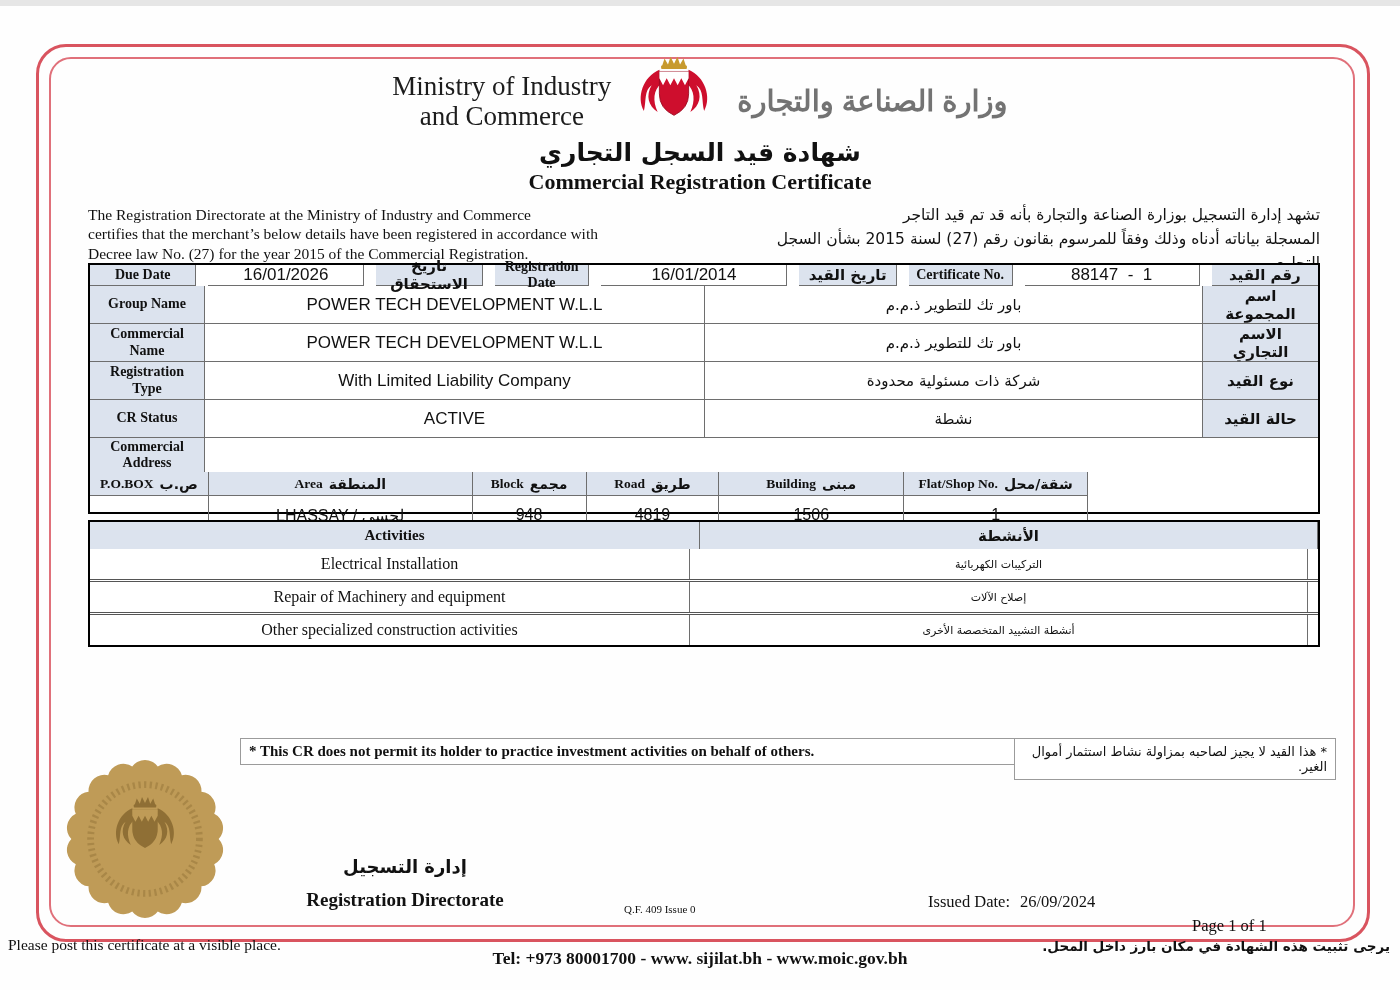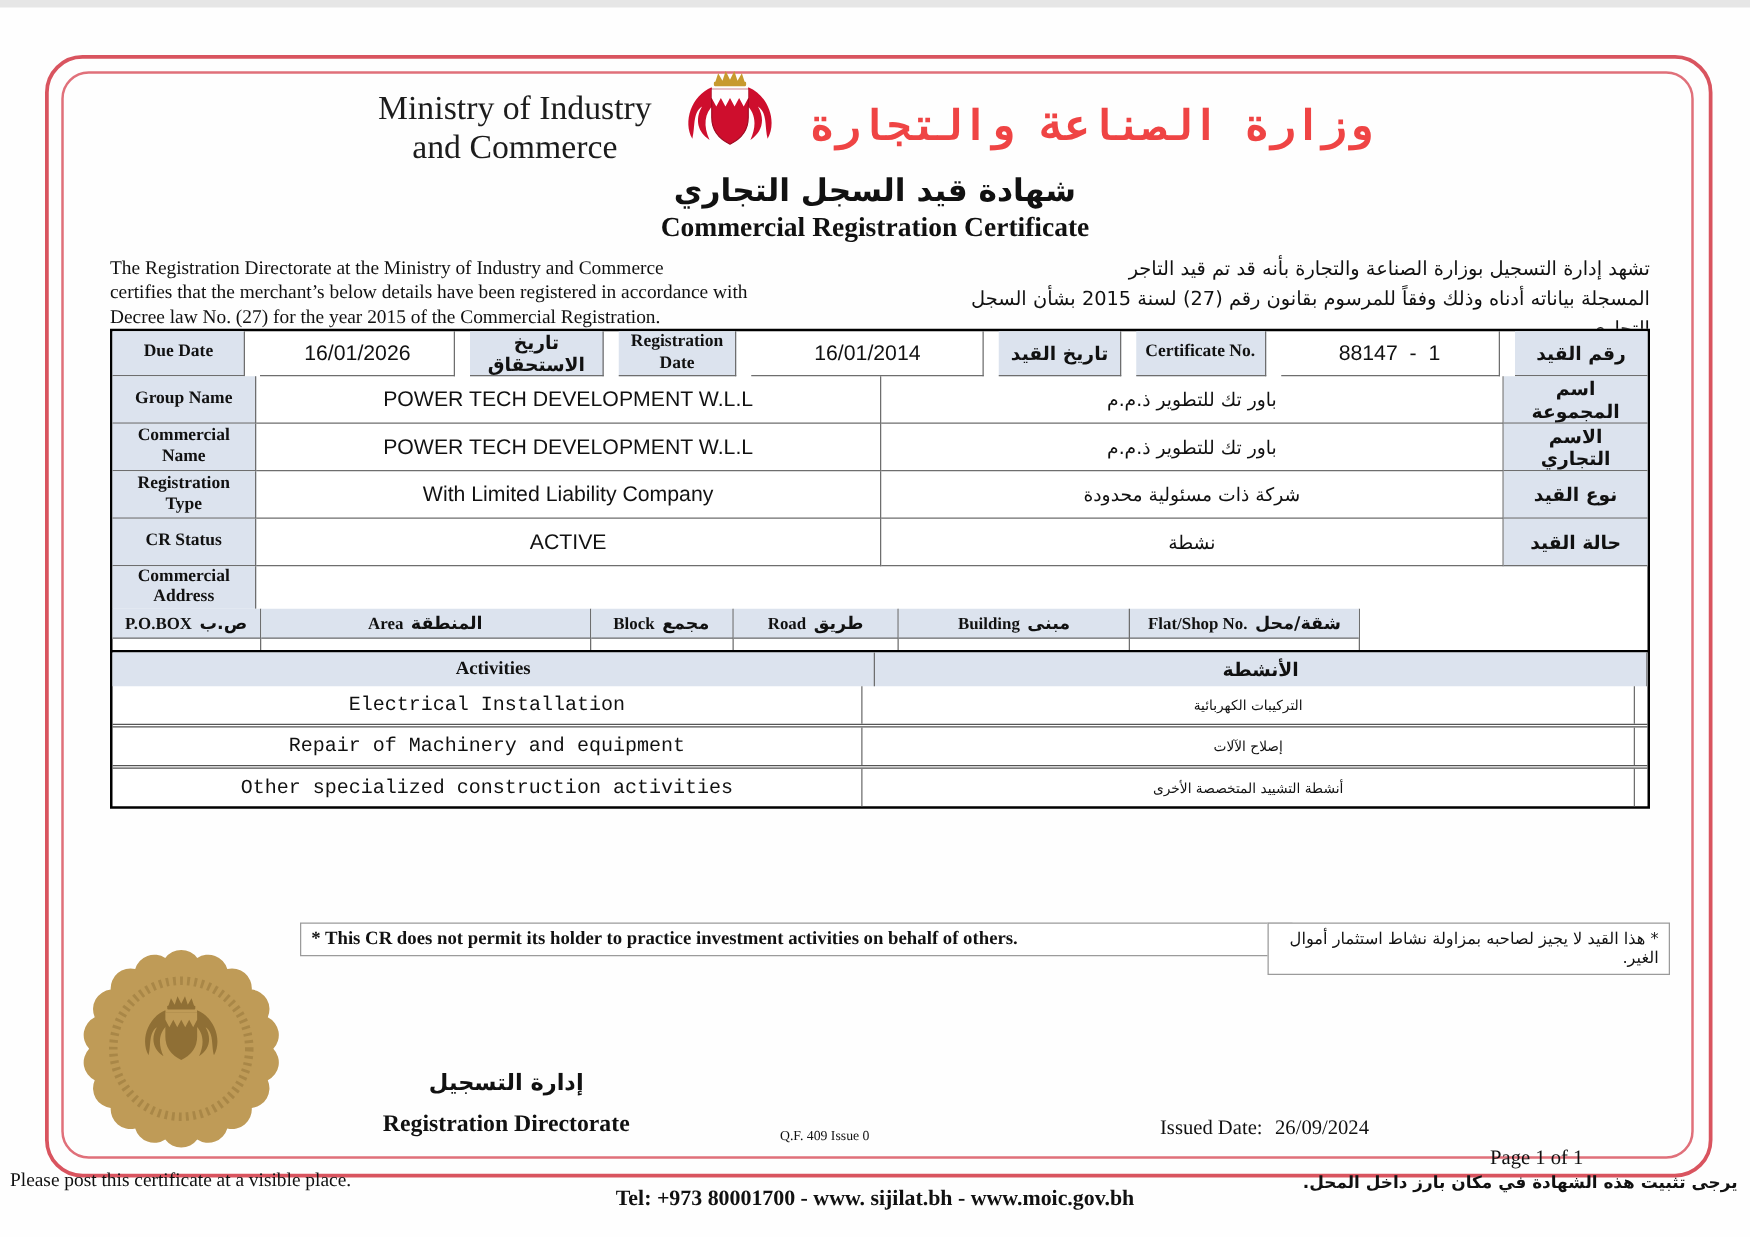--- a/index.html
+++ b/index.html
@@ -8,21 +8,21 @@
   .scan-strip{position:absolute;top:0;left:0;width:100%;height:6px;background:#e6e6e6;}
   
   .frame-outer{position:absolute;left:36px;top:44px;width:1328px;height:892px;
                border:3px solid #d9545f;border-radius:30px;}
   .frame-inner{position:absolute;left:49px;top:57px;width:1302px;height:866px;
                border:2px solid #e0707a;border-radius:22px;}
   
   .hdr{position:absolute;top:52px;left:0;width:100%;display:flex;justify-content:center;
        align-items:center;gap:20px;}
   .min-en{font-size:27px;line-height:1.12;text-align:center;color:#1c1c1c;}
-  .min-ar{font-family:Liberation Mono, monospace;font-weight:bold;font-size:34px;color:#ef4444;
+  .min-ar{font-family:Liberation Sans, sans-serif;font-weight:bold;font-size:29px;color:#737373;
           direction:rtl;}
   .title-ar{position:absolute;top:138px;left:0;width:100%;text-align:center;
             font-family:"DejaVu Sans",sans-serif;font-weight:bold;font-size:25px;}
   .title-en{position:absolute;top:169px;left:0;width:100%;text-align:center;
             font-weight:bold;font-size:22px;}
   
   .intro-en{position:absolute;left:88px;top:205px;width:530px;font-size:15.5px;line-height:1.25;}
   .intro-ar{position:absolute;right:80px;top:203px;width:600px;text-align:right;direction:rtl;
             font-family:"DejaVu Sans",sans-serif;font-size:15.5px;line-height:1.55;}
   
@@ -33,21 +33,21 @@
   .c{box-sizing:border-box;border-right:1px solid #6e6e6e;border-bottom:1px solid #6e6e6e;
      display:flex;align-items:center;justify-content:center;text-align:center;}
   .r .c:last-child{border-right:none;}
   .r:last-child .c{border-bottom:none;}
   .lab{background:#dce3ee;font-weight:bold;font-size:14px;line-height:1.15;padding:1px 6px;}
   .labar{background:#dce3ee;font-weight:bold;font-family:"DejaVu Sans",sans-serif;
          font-size:15px;direction:rtl;padding:0 6px;}
   .val{font-family:"Liberation Sans",sans-serif;font-size:17px;}
   .valar{font-family:"DejaVu Sans",sans-serif;font-size:15px;direction:rtl;}
   .pre{white-space:pre;}
-  .h34{height:36px;gap:12px;} .h38{height:38px;} .h62{height:74px;flex-direction:column;}
+  .h34{height:21px;gap:12px;} .h38{height:38px;} .h62{height:74px;flex-direction:column;}
   .w115{width:115px;} .w170{width:170px;} .w102{width:102px;} .w203{width:203px;}
   .w105{width:105px;} .w112{width:112px;} .w191{width:191px;}
   .w500{width:500px;} .w498{width:498px;}
   
   .addr{width:998px;display:flex;flex-direction:column;box-sizing:border-box;
         border-right:1px solid #6e6e6e;}
   .addr-h{display:flex;height:24px;}
   .addr-v{display:flex;height:38px;}
   .ac{box-sizing:border-box;border-right:1px solid #6e6e6e;display:flex;align-items:center;
       justify-content:center;gap:6px;}
@@ -59,21 +59,21 @@
   .aw0{width:119px;} .aw1{width:264px;} .aw2{width:114px;} .aw3{width:133px;}
   .aw4{width:185px;} .aw5{width:183px;}
   
   .tbl2{top:520px;}
   .acth{display:flex;height:27px;}
   .acth .c{background:#dce3ee;font-weight:bold;}
   .acth .en{width:610px;font-size:15px;}
   .acth .ara{width:618px;font-family:"DejaVu Sans",sans-serif;font-size:15px;direction:rtl;}
   .act-row{display:flex;height:30px;}
   .act-row + .act-row{border-top:3px double #555;}
-  .act-row .en{width:600px;font-family:Liberation Mono, monospace;font-size:16px;}
+  .act-row .en{width:600px;font-family:Liberation Serif, serif;font-size:16px;}
   .act-row .ara{width:618px;font-family:"DejaVu Sans",sans-serif;font-size:11px;direction:rtl;}
   .act-row .c, .acth .c{border-bottom:none;}
   
   .note-en{position:absolute;left:240px;top:738px;width:794px;box-sizing:border-box;
            border:1px solid #9b9b9b;padding:4px 8px;font-size:15px;font-weight:600;background:#fff;}
   .note-ar{position:absolute;left:1014px;top:738px;width:322px;box-sizing:border-box;
            border:1px solid #9b9b9b;padding:5px 8px;font-family:"DejaVu Sans",sans-serif;
            font-size:13px;text-align:right;direction:rtl;background:#fff;}
   
   .seal{position:absolute;left:60px;top:754px;}

